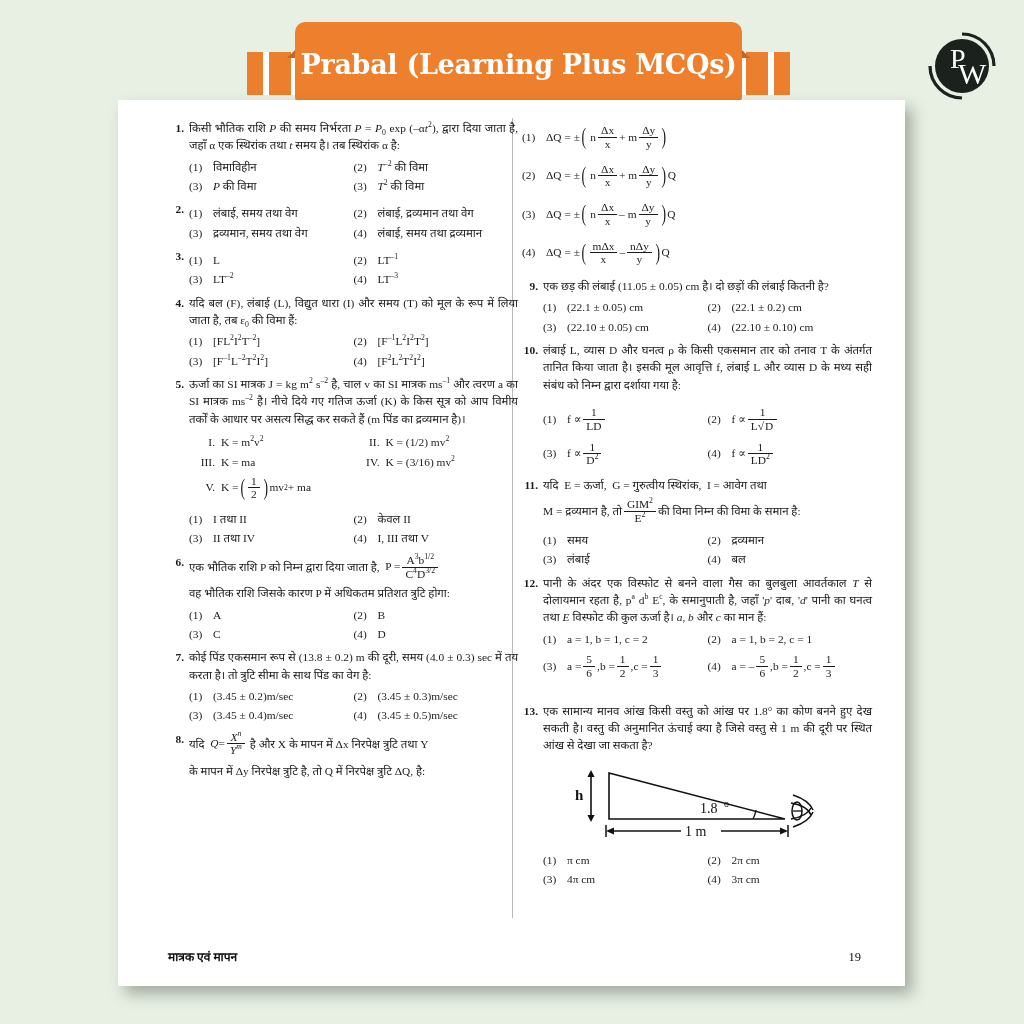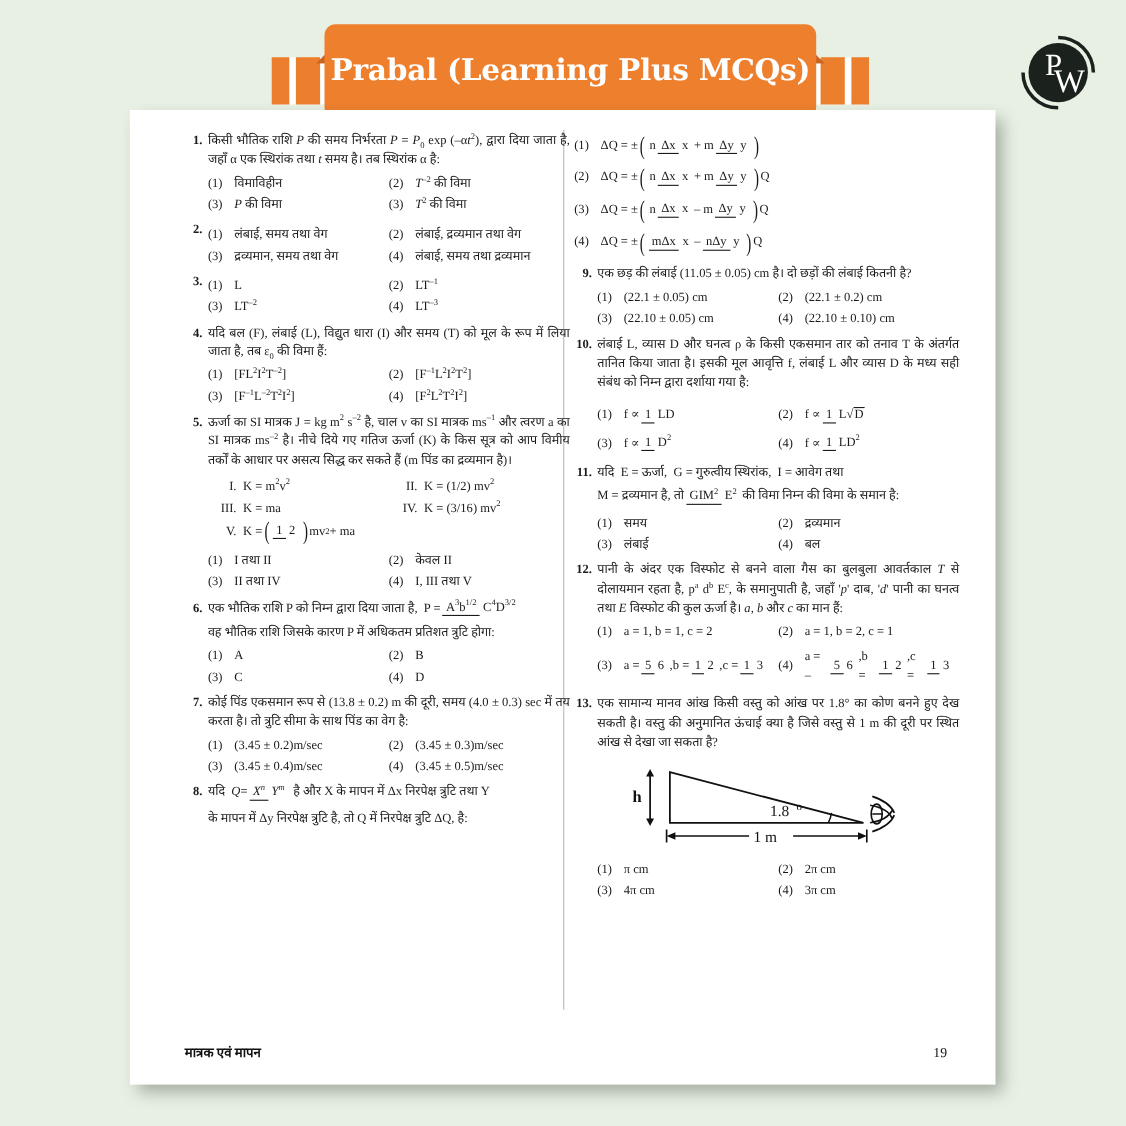--- a/index.html
+++ b/index.html
@@ -82,21 +82,21 @@
   .opt { width: 50%; display: flex; padding-right: 4px; margin-top: 2px; }
   .opt-lab { flex: 0 0 24px; }
   .opt-val { flex: 1 1 auto; }
   .opts.stack .opt { width: 100%; }
 
   
   .mi { font-style: italic; }
   sup { font-size: 0.68em; vertical-align: super; line-height: 0; }
   sub { font-size: 0.68em; vertical-align: sub; line-height: 0; }
   .frac {
-    display: inline-flex; flex-direction: row;
+    display: inline-flex; flex-direction: column;
     vertical-align: middle; text-align: center;
     margin: 0 2px; line-height: 1.12;
   }
   .frac .num { border-bottom: 1px solid #1a1a1a; padding: 0 3px; }
   .frac .den { padding: 0 3px; }
   .paren {
     display: inline-block; font-size: 2.0em; line-height: 0;
     vertical-align: -0.22em; font-weight: 300; transform: scaleX(0.6);
   }
   .sqrt { border-top: 1px solid #1a1a1a; padding: 0 1px; }
@@ -551,21 +551,21 @@
                       <span class="den">2</span>
                     </span>,c =<span class="frac">
                       <span class="num">1</span>
                       <span class="den">3</span>
                     </span></span>
               </div>
             </div>
           </div>
         </div>
 
-        <div class="q" style="margin-top:9px;">
+        <div class="q" style="margin-top:23px;">
           <div class="q-num">13.</div>
           <div class="q-body">
             <div class="q-text">एक सामान्य मानव आंख किसी वस्तु को आंख पर 1.8° का कोण बनने हुए देख सकती है। वस्तु की अनुमानित ऊंचाई क्या है जिसे वस्तु से 1 m  की दूरी पर स्थित आंख से देखा जा सकता है?</div>
 
             <div class="diagram">
               <svg width="275" height="80" viewBox="0 0 275 80" aria-hidden="true">
 
                 <polygon points="52,12 228,58 52,58" fill="none" stroke="#111" stroke-width="1.6"></polygon>
 
                 <line x1="34" y1="14" x2="34" y2="56" stroke="#111" stroke-width="1.6"></line>

